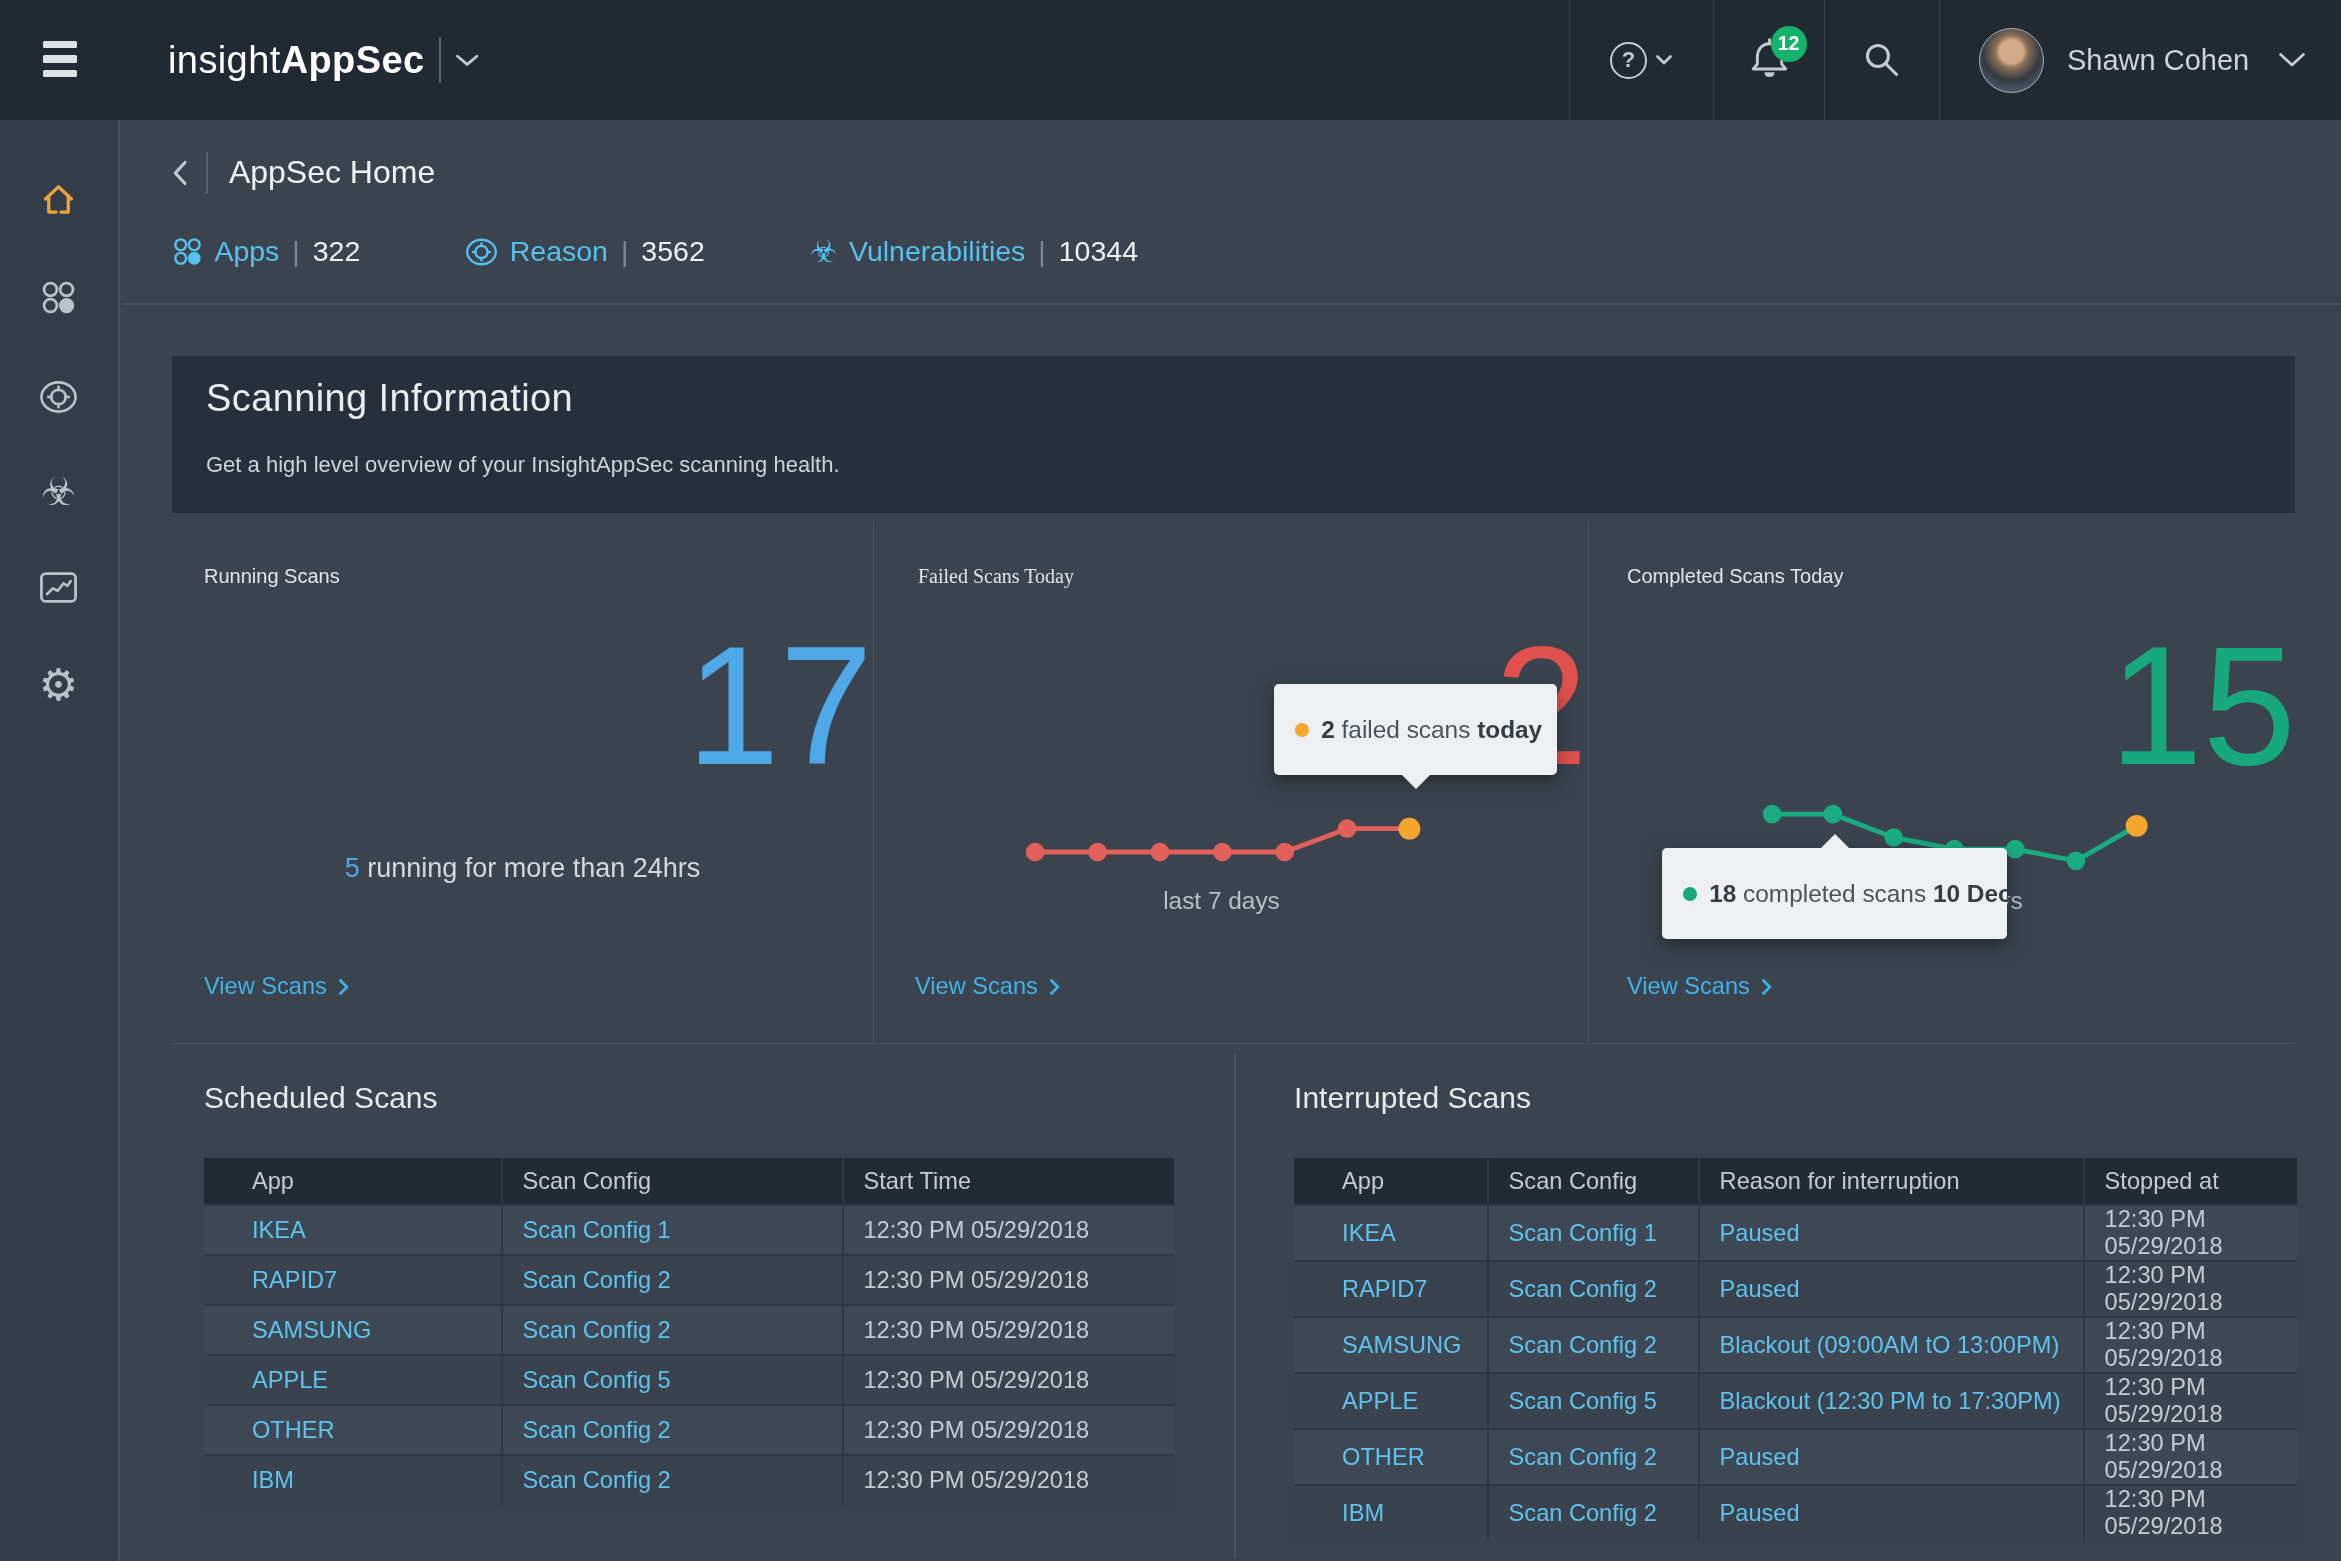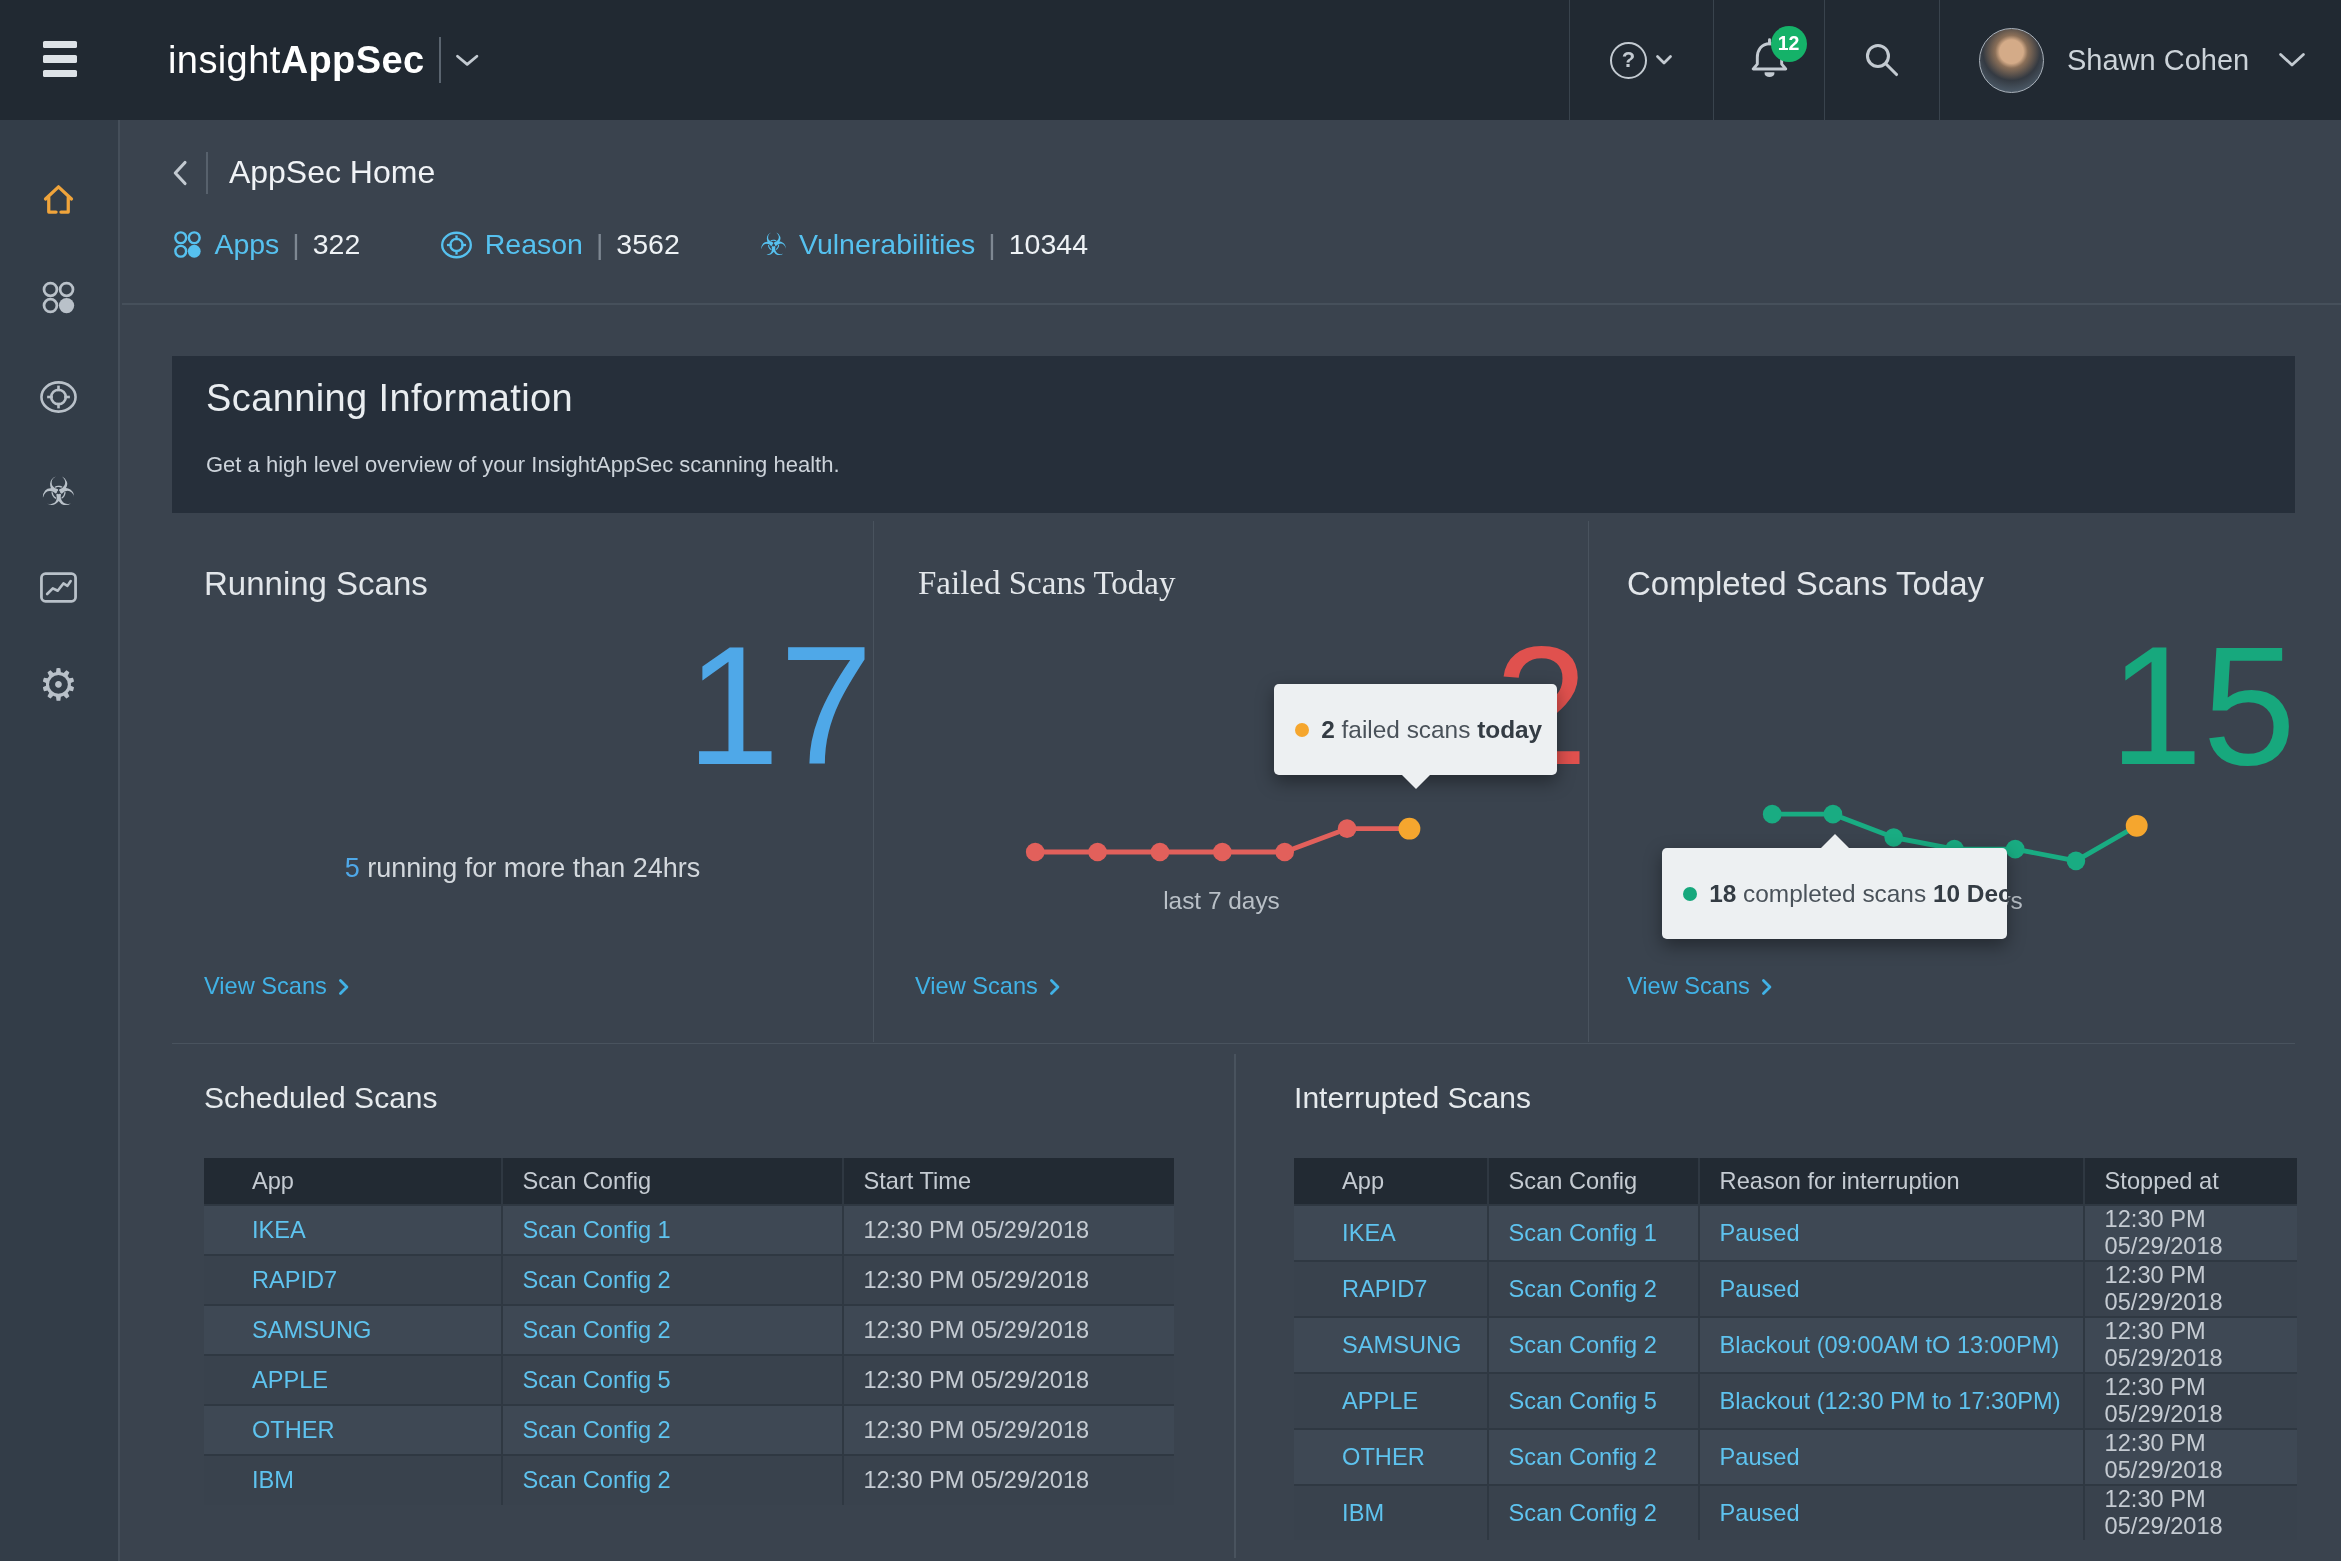--- a/index.html
+++ b/index.html
@@ -38,39 +38,39 @@
 
   
   .main { position:absolute; left:122px; top:120px; width:2220px; height:1442px; }
   .stats-rule { position:absolute; left:0; top:183px; width:2220px; height:1.6px; background:#46505b; }
 
   .breadcrumb { position:absolute; left:50px; top:29px; height:47px; display:flex; align-items:center; }
   .bc-divider { width:1.6px; height:42px; background:#57616c; margin:0 21px 0 18px; }
   .bc-title { font-size:32px; color:#f0f3f6; }
   .back-btn { cursor:pointer; display:flex; align-items:center; }
 
-  .stats { position:absolute; left:50px; top:101px; height:47px; display:flex; align-items:center; gap:80px; }
+  .stats { position:absolute; left:50px; top:101px; height:47px; display:flex; align-items:flex-end; gap:105px; }
   .stat-group { display:flex; align-items:center; cursor:pointer; }
   .stat-icon { margin-right:11.4px; display:flex; align-items:center; }
   .stat-label { font-size:28.5px; color:#56c1ef; }
   .stat-pipe { font-size:28.5px; color:#7e8892; margin:0 13px; font-weight:300; }
   .stat-value { font-size:28.5px; color:#eef2f5; }
   .glyph-blue { font-family:"DejaVu Sans", sans-serif; color:#56c1ef; font-size:31px; line-height:1; }
 
   .panel { position:absolute; left:50px; top:236px; width:2123px; height:157px; background:#262f3a; padding-left:34px; }
   .panel-title { position:absolute; top:21px; font-size:38px; font-weight:300; color:#e9edf0; letter-spacing:0.4px; }
   .panel-sub { position:absolute; top:96px; font-size:22px; color:#ccd3da; }
 
   
   .cards { position:absolute; left:50px; top:401px; width:2123px; height:523px; border-bottom:1.6px solid #49535e; }
   .card { position:absolute; top:0; height:521px; }
   .card-1 { left:0; width:702px; border-right:1.6px solid #49535e; }
   .card-2 { left:702px; width:715px; border-right:1.6px solid #49535e; }
   .card-3 { left:1417px; width:707px; }
-  .card-title { position:absolute; top:44px; font-size:33px; color:#e2e6ea; }
+  .card-title { position:absolute; top:44px; font-size:20px; color:#e2e6ea; }
   .card-1 .card-title { left:32px; } .card-2 .card-title { left:44px;font-family:Liberation Serif, serif; } .card-3 .card-title { left:38px; }
   .big-num { position:absolute; top:101px; width:100%; text-align:right; font-size:168px; font-weight:200; line-height:1; cursor:default; }
   .num-blue { color:#4fa8e8; } .num-red { color:#e0514e; } .num-green { color:#17a87d; }
   .card-note { position:absolute; top:332px; width:100%; text-align:center; font-size:27px; color:#d3d8dd; }
   .card-note .hl { color:#4fa8e8; }
   .view-link { position:absolute; top:452px; display:flex; align-items:center; gap:11.4px; font-size:23.6px; color:#41b2e6; cursor:pointer; }
   .card-1 .view-link { left:32px; } .card-2 .view-link { left:41px; } .card-3 .view-link { left:38px; }
   .spark { position:absolute; }
   .card-2 .spark { left:136px; top:273px; }
   .card-3 .spark { left:158px; top:276px; }

